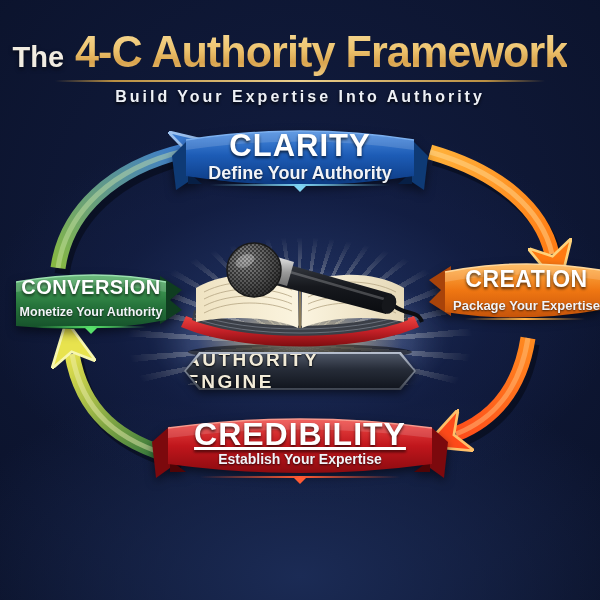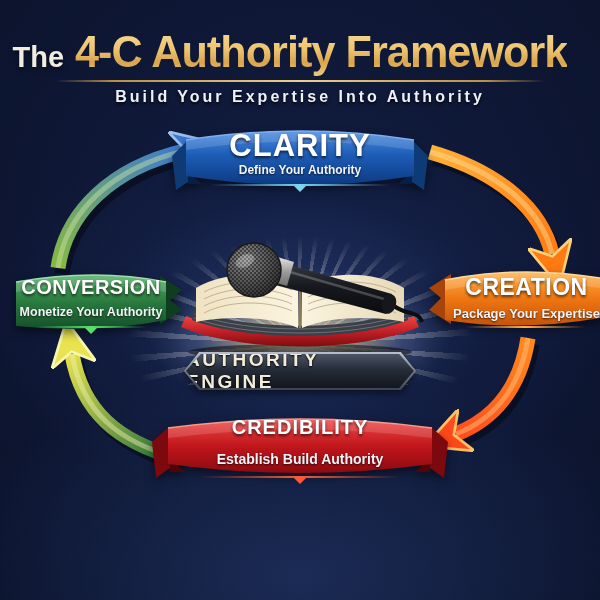--- a/index.html
+++ b/index.html
@@ -43,21 +43,21 @@
   
   .banner{z-index:6;}
   .banner svg{position:absolute;left:0;top:0;filter:drop-shadow(0 4px 5px rgba(0,0,0,.5));}
   .b-label{position:absolute;width:100%;text-align:center;color:#fff;font-weight:bold;
     text-shadow:0 2px 3px rgba(0,0,0,.65);}
   .b-sub{position:absolute;width:100%;text-align:center;color:#f2f4f8;font-weight:600;
     text-shadow:0 1px 2px rgba(0,0,0,.7);}
   .b-line{position:absolute;height:2px;}
   .b-tri{position:absolute;width:0;height:0;border-left:6px solid transparent;border-right:6px solid transparent;}
   .clarity{left:170px;top:116px;width:260px;height:88px;}
-  .creation{left:425px;top:260px;width:175px;height:88px;}
+  .creation{left:425px;top:252px;width:175px;height:88px;}
   .credibility{left:150px;top:406px;width:300px;height:86px;}
   .conversion{left:16px;top:264px;width:170px;height:82px;}
 </style>
 </head>
 <body>
 
 <div class="stage">
 
   <div class="abs title">
     <span class="pre">The</span>
@@ -211,21 +211,21 @@
       </defs>
       <path d="M2,40 L18,24 L18,66 L6,74 Z" fill="#0e3a75"></path>
       <path d="M18,56 L32,68 L18,68 Z" fill="#071f45"></path>
       <path d="M258,40 L242,24 L242,66 L254,74 Z" fill="#0e3a75"></path>
       <path d="M242,56 L228,68 L242,68 Z" fill="#071f45"></path>
       <path d="M16,24 Q130,6 244,24 L244,60 Q130,78 16,60 Z" fill="url(#blueG)"></path>
       <path d="M16,24 Q130,6 244,24 L244,34 Q130,17 16,34 Z" fill="rgba(255,255,255,.14)"></path>
       <path d="M16,24 Q130,6 244,24" fill="none" stroke="#7cb0ef" stroke-width="1.5"></path>
     </svg>
     <div class="b-label" style="top:12px;font-size:31px;letter-spacing:1px;">CLARITY</div>
-    <div class="b-sub" style="top:47px;font-size:12px;">Define Your Authority</div>
+    <div class="b-sub" style="top:47px;font-size:18px;">Define Your Authority</div>
     <div class="b-line" style="left:40px;top:68px;width:180px;background:linear-gradient(90deg,transparent,#7fd4f2,transparent);"></div>
     <div class="b-tri" style="left:124px;top:70px;border-top:6px solid #7fd4f2;"></div>
   </div>
 
   <div class="abs banner creation">
     <svg width="175" height="88" viewBox="0 0 175 88">
       <defs>
         <linearGradient id="orgG" x1="0" y1="0" x2="0" y2="1">
           <stop offset="0" stop-color="#ffb24a"></stop>
             <stop offset=".5" stop-color="#ef7612"></stop>
@@ -252,22 +252,22 @@
         </linearGradient>
       </defs>
       <path d="M2,36 L20,20 L20,62 L6,72 Z" fill="#7c090d"></path>
       <path d="M20,54 L36,66 L20,66 Z" fill="#4f0406"></path>
       <path d="M298,36 L280,20 L280,62 L294,72 Z" fill="#7c090d"></path>
       <path d="M280,54 L264,66 L280,66 Z" fill="#4f0406"></path>
       <path d="M18,22 Q150,4 282,22 L282,58 Q150,76 18,58 Z" fill="url(#redG)"></path>
       <path d="M18,22 Q150,4 282,22 L282,32 Q150,15 18,32 Z" fill="rgba(255,255,255,.14)"></path>
       <path d="M18,22 Q150,4 282,22" fill="none" stroke="#f79a8e" stroke-width="1.5"></path>
     </svg>
-    <div class="b-label" style="top:10px;font-size:20px;letter-spacing:1px;">CREDIBILITY</div>
-    <div class="b-sub" style="top:45px;font-size:14px;">Establish Build Authority</div>
+    <div class="b-label" style="top:10px;font-size:32px;letter-spacing:1px;text-decoration:underline;">CREDIBILITY</div>
+    <div class="b-sub" style="top:45px;font-size:14px;">Establish Your Expertise</div>
     <div class="b-line" style="left:50px;top:70px;width:200px;background:linear-gradient(90deg,transparent,#ff5a33,transparent);"></div>
     <div class="b-tri" style="left:144px;top:72px;border-top:6px solid #ff5a33;"></div>
   </div>
 
   <div class="abs banner conversion">
     <svg width="170" height="82" viewBox="0 0 170 82">
       <defs>
         <linearGradient id="grnG" x1="0" y1="0" x2="0" y2="1">
           <stop offset="0" stop-color="#4fae63"></stop>
             <stop offset=".55" stop-color="#27763c"></stop>

